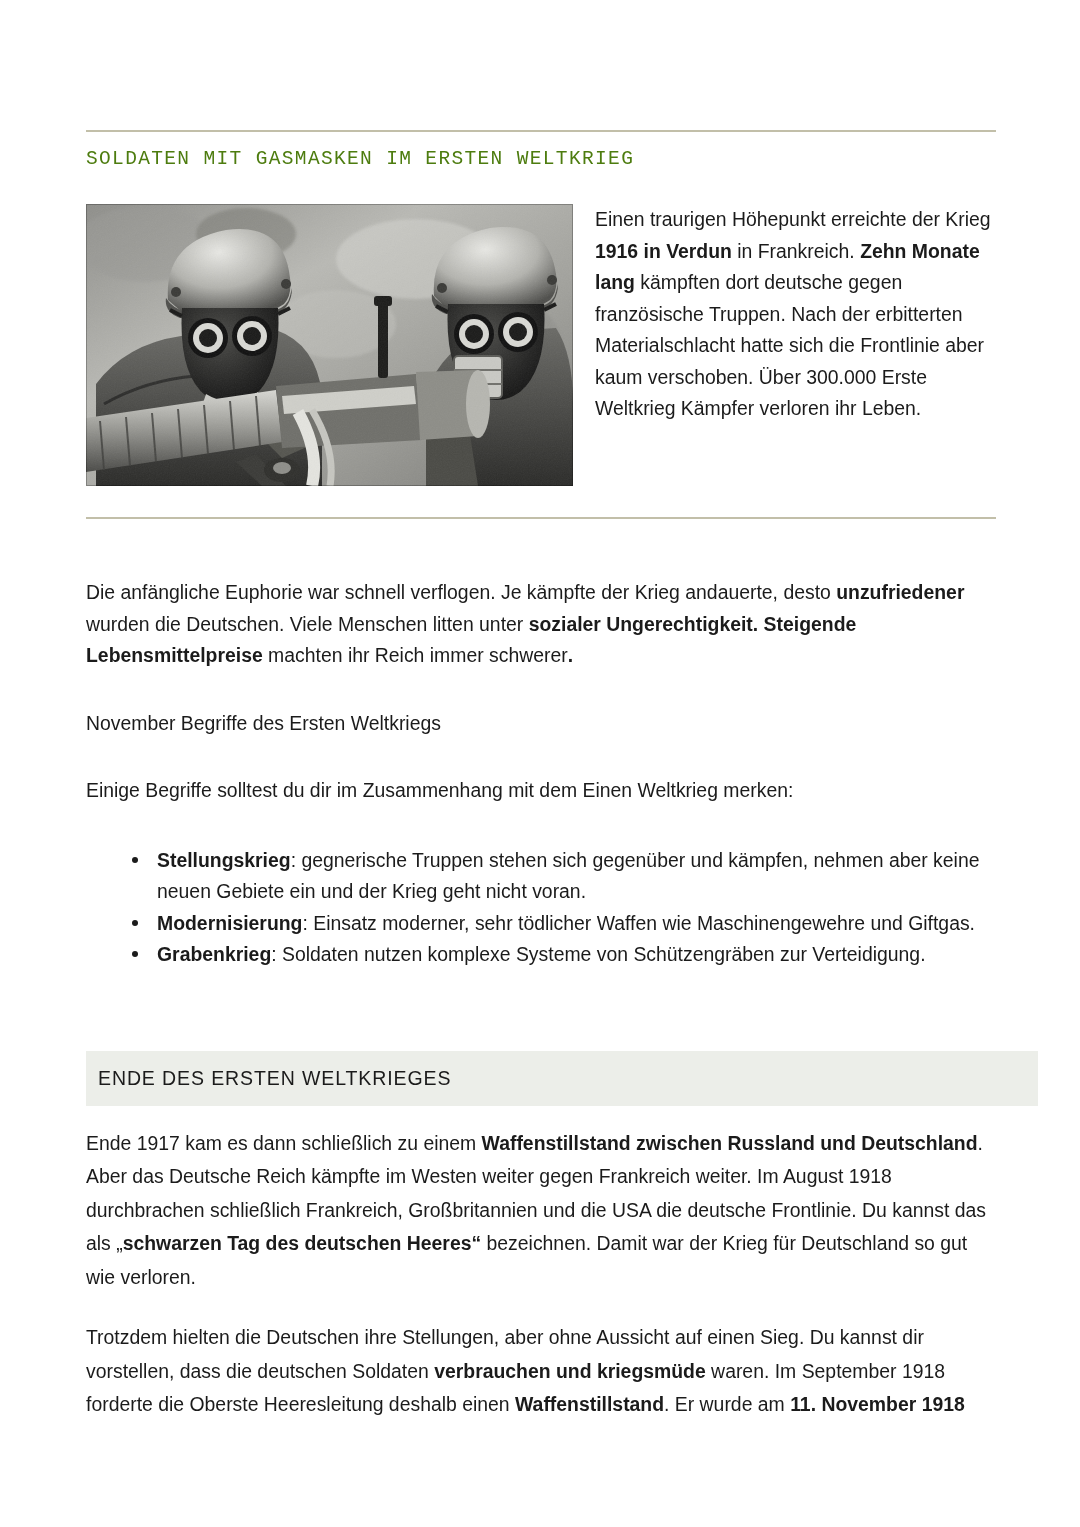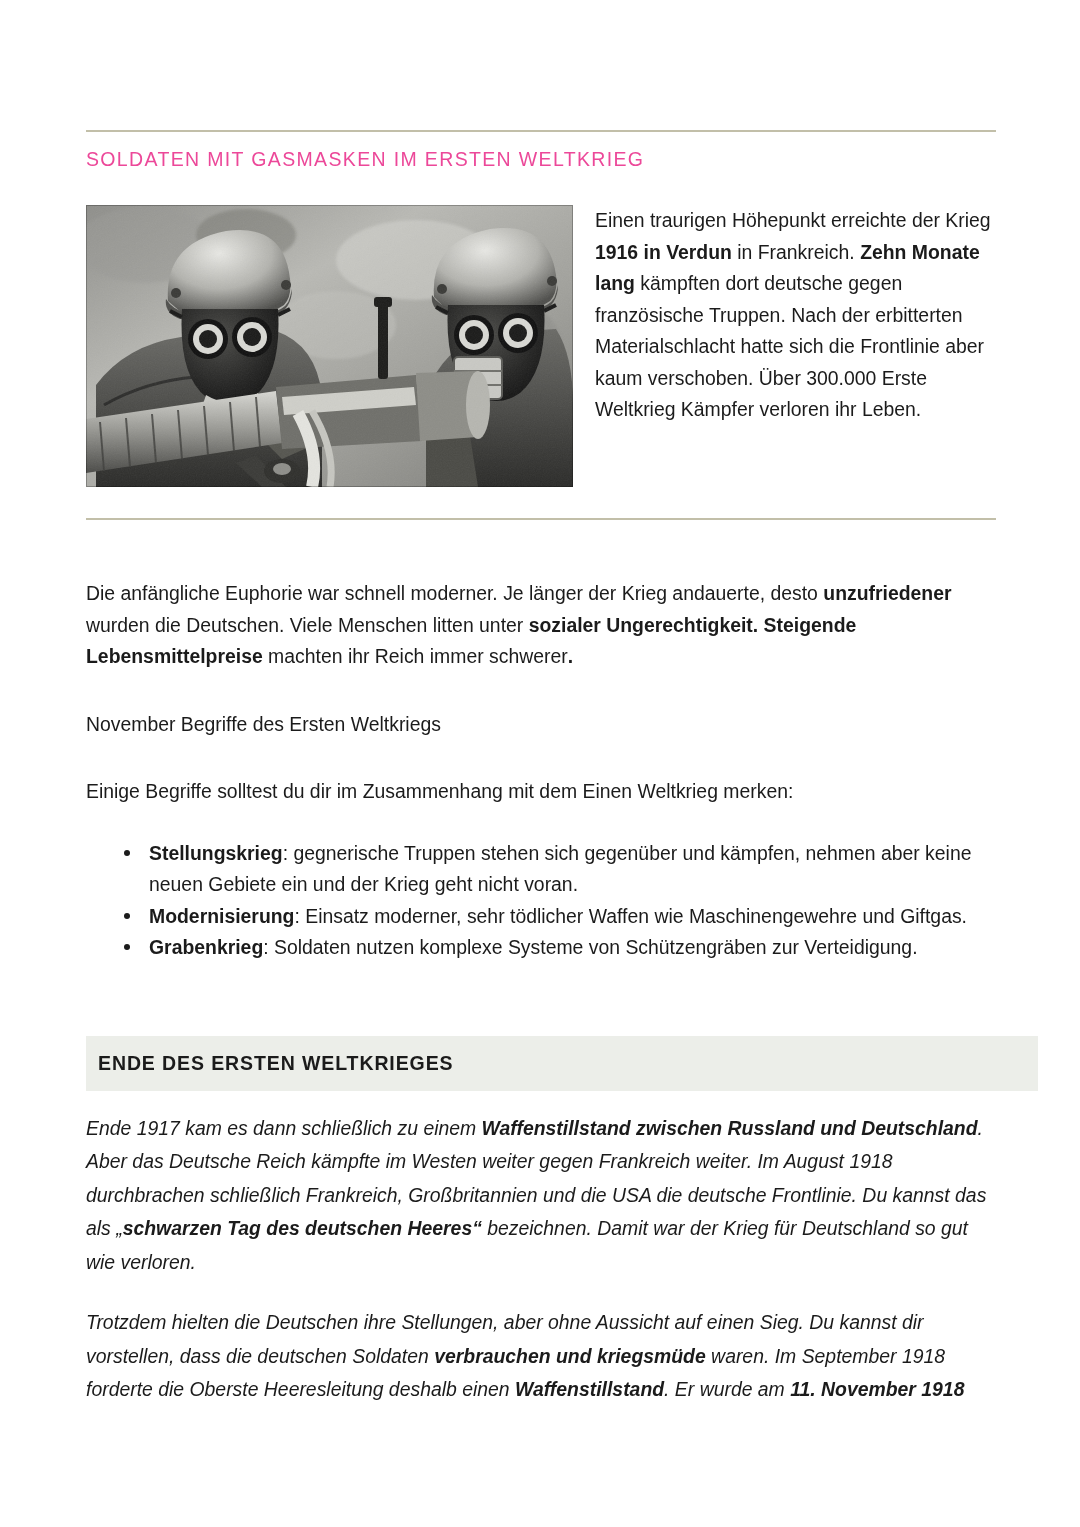--- a/index.html
+++ b/index.html
@@ -32,63 +32,64 @@
   .rule {
     height: 2px;
     background: #c2bfa9;
     width: 910px;
   }
 
   
   .sec-head {
     font-size: 19.5px;
     letter-spacing: 1.35px;
-    color: #ec4899;
+    color: #4d7c0f;
     font-weight: 400;
     white-space: nowrap;
+    font-family: Liberation Mono, monospace;
   }
   .sec-head-band {
     background: #eceee9;
     color: #1b1b1b;
     font-size: 19.5px;
     letter-spacing: 0.9px;
-    font-weight: 700;
+    font-weight: 400;
     padding: 16px 0 16px 12px;
     width: 952px;
     box-sizing: border-box;
     white-space: nowrap;
   }
 
   
   p.body {
     font-size: 19.4px;
     line-height: 31.5px;
     margin: 0;
     color: #1b1b1b;
   }
-  p.body.wide { line-height: 33.5px; font-style: italic; }
+  p.body.wide { line-height: 33.5px; }
   b { font-weight: 700; }
 
   
   .floatwrap { }
   .photo {
     float: left;
     width: 487px;
     height: 282px;
     margin: 0 22px 6px 0;
     position: relative;
     overflow: hidden;
     background: #2b2b2b;
   }
   .photo svg { display: block; width: 487px; height: 282px; }
   .clearfix::after { content: ""; display: block; clear: both; }
 
   
   ul.terms {
-    margin: 0;
+    margin: 8px;
     padding: 0 0 0 0;
     list-style: none;
   }
   ul.terms li {
     font-size: 19.4px;
     line-height: 31.5px;
     position: relative;
     padding-left: 63px;
     margin: 0;
   }
@@ -266,21 +267,21 @@
     </div>
 
     <div class="sp-24" style="height:25px;"></div>
 
     <div class="rule"></div>
 
     <div class="sp-16"></div>
 
     <div class="sp-32" style="height:42px;"></div>
 
-    <p class="body"><span>Die anfängliche Euphorie war schnell moderner. Je länger der Krieg andauerte, desto </span><b>unzufriedener</b><span> wurden die Deutschen. Viele Menschen litten unter </span><b>sozialer Ungerechtigkeit.</b><span> </span><b>Steigende Lebensmittelpreise</b><span> machten ihr Reich immer schwerer</span><b>.</b></p>
+    <p class="body"><span>Die anfängliche Euphorie war schnell verflogen. Je kämpfte der Krieg andauerte, desto </span><b>unzufriedener</b><span> wurden die Deutschen. Viele Menschen litten unter </span><b>sozialer Ungerechtigkeit.</b><span> </span><b>Steigende Lebensmittelpreise</b><span> machten ihr Reich immer schwerer</span><b>.</b></p>
 
     <div class="sp-32" style="height:36px;"></div>
 
     <p class="body">November Begriffe des Ersten Weltkriegs</p>
 
     <div class="sp-32" style="height:36px;"></div>
 
     <p class="body">Einige Begriffe solltest du dir im Zusammenhang mit dem Einen Weltkrieg merken:</p>
 
     <div class="sp-28" style="height:30px;"></div>

